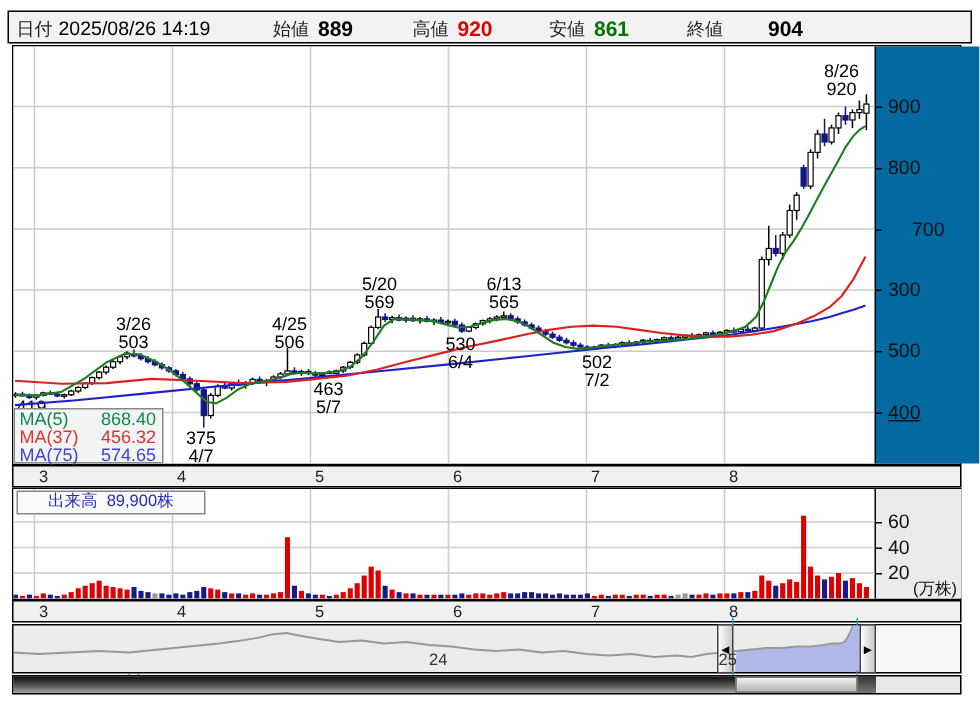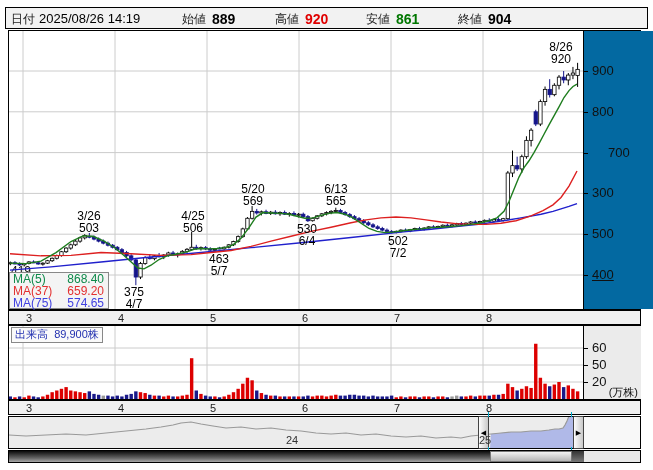--- a/index.html
+++ b/index.html
@@ -23,21 +23,21 @@
   .legrow{position:relative;height:12px;}
   .legrow .ll{position:absolute;left:3px;top:0;}
   .legrow .lv{position:absolute;right:4px;top:0;}
   
   .xstrip{left:8px;width:633px;height:15px;background:#f0f0f0;}
   .mlab{position:absolute;top:1px;font-size:11px;color:#222;}
   
   .vol-box{left:8px;top:325px;width:633px;height:75px;}
   .vplot{position:absolute;left:0;top:0;width:574px;height:73px;background:#fff;border-right:1px solid #000;}
   .vaxis{position:absolute;left:575px;top:0;width:57px;height:73px;background:#ebebeb;}
-  .vol-readout{position:absolute;left:2px;top:1px;height:14px;padding:0 3px;background:#fafafa;
+  .vol-readout{position:absolute;left:2px;top:1px;height:14px;padding:0 20px;background:#fafafa;
                border:1px solid #888;font-size:11px;line-height:13px;color:#2230b0;white-space:nowrap;}
   
   .nav-box{left:8px;top:416px;width:633px;height:33px;background:#ececec;}
   .nav-right{position:absolute;left:575px;top:0;width:56px;height:31px;background:#f8f8f8;}
   .ylab{position:absolute;top:17px;font-size:11px;color:#333;}
   .handle{position:absolute;top:-1px;width:11px;height:33px;box-sizing:border-box;
           border:1px solid #444;border-radius:1px;background:linear-gradient(to right,#fdfdfd,#c9c9c9);
           display:flex;align-items:center;justify-content:center;font-size:7px;color:#000;cursor:ew-resize;}
   .cyantick{position:absolute;width:1px;height:5px;background:#00aacc;}
   
@@ -55,21 +55,21 @@
   <div class="box header">
     <span class="hlbl" style="left:5px">日付</span>
     <span class="hdate" style="left:33px">2025/08/26 14:19</span>
     <span class="hlbl" style="left:176px">始値</span>
     <span class="hval" style="left:206px">889</span>
     <span class="hlbl" style="left:269px">高値</span>
     <span class="hval" style="left: 299px; color: rgb(224, 0, 0);" id="high-val">920</span>
     <span class="hlbl" style="left:360px">安値</span>
     <span class="hval" style="left: 390px; color: rgb(0, 119, 0);" id="low-val">861</span>
     <span class="hlbl" style="left:452px">終値</span>
-    <span class="hval" style="left:482px">904</span>
+    <span class="hval" style="left:506px">904</span>
   </div>
 
   <div class="box chart-box">
     <div class="plot">
       <svg id="main-svg" width="574" height="278">
           <line x1="14" y1="0" x2="14" y2="278" stroke="#ccc"></line>
           <line x1="106" y1="0" x2="106" y2="278" stroke="#ccc"></line>
           <line x1="198" y1="0" x2="198" y2="278" stroke="#ccc"></line>
           <line x1="290" y1="0" x2="290" y2="278" stroke="#ccc"></line>
           <line x1="382" y1="0" x2="382" y2="278" stroke="#ccc"></line>
@@ -355,21 +355,21 @@
         <div class="axlab" style="left: 8px; top: 236px; text-decoration: underline;">400</div>
         <div class="tick" style="top: 244px;"></div>
       </div>
     <div class="legend">
       <div class="legrow" style="color: rgb(14, 138, 74);">
         <span class="ll">MA(5)</span>
         <span class="lv">868.40</span>
       </div>
       <div class="legrow" style="color: rgb(227, 48, 48);">
         <span class="ll">MA(37)</span>
-        <span class="lv">659.20</span>
+        <span class="lv">456.32</span>
       </div>
       <div class="legrow" style="color: rgb(64, 64, 224);">
         <span class="ll">MA(75)</span>
         <span class="lv">574.65</span>
       </div>
     </div>
   </div>
 
   <div class="box xstrip" id="xstrip1" style="top:310px">
       <div class="mlab" style="left: 17px;">3</div>
@@ -513,21 +513,21 @@
           <rect x="548.3" y="56" width="3.4" height="17" fill="#dd0000"></rect>
           <rect x="552.9499999999999" y="61.1" width="3.4" height="11.9" fill="#191989"></rect>
           <rect x="557.5999999999999" y="59.4" width="3.4" height="13.6" fill="#dd0000"></rect>
           <rect x="562.25" y="62.8" width="3.4" height="10.2" fill="#dd0000"></rect>
           <rect x="566.9" y="65.35" width="3.4" height="7.6499999999999995" fill="#dd0000"></rect>
         </svg>
     </div>
     <div class="vaxis" id="vaxis">
         <div class="axlab" style="left: 8px; top: 14px;">60</div>
         <div class="tick" style="top: 22px;"></div>
-        <div class="axlab" style="left: 8px; top: 31px;">50</div>
+        <div class="axlab" style="left: 8px; top: 31px;">40</div>
         <div class="tick" style="top: 39px;"></div>
         <div class="axlab" style="left: 8px; top: 48px;">20</div>
         <div class="tick" style="top: 56px;"></div>
         <div class="axlab" style="right: 3px; top: 59px; font-size: 11px;">(万株)</div>
       </div>
     <div class="vol-readout">
       <span>出来高</span>&nbsp;
       <span>89,900株</span>
     </div>
   </div>

